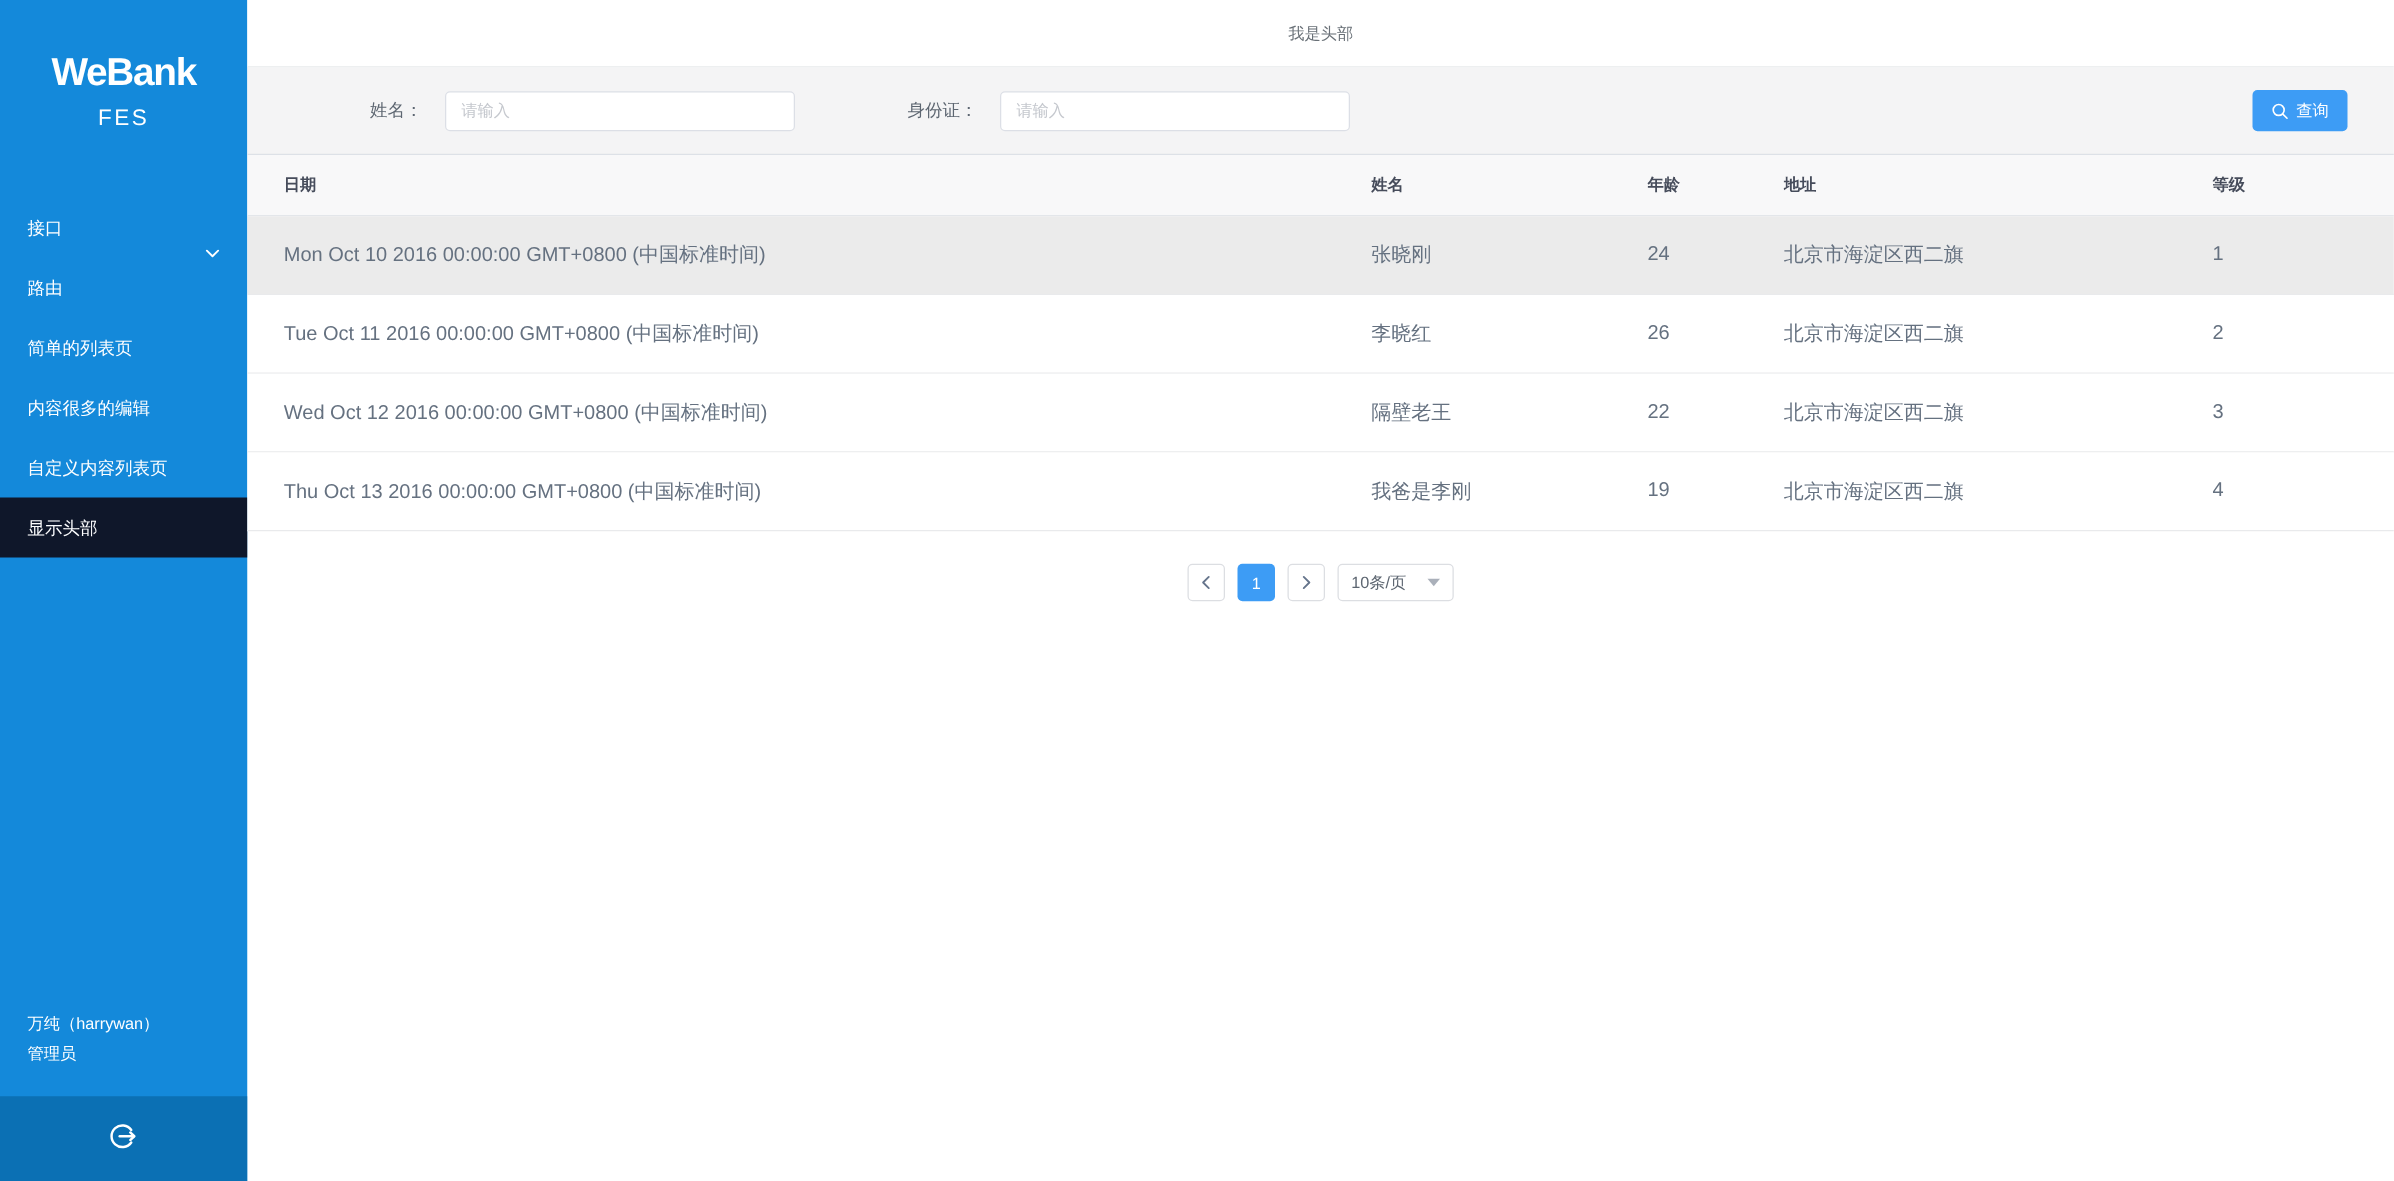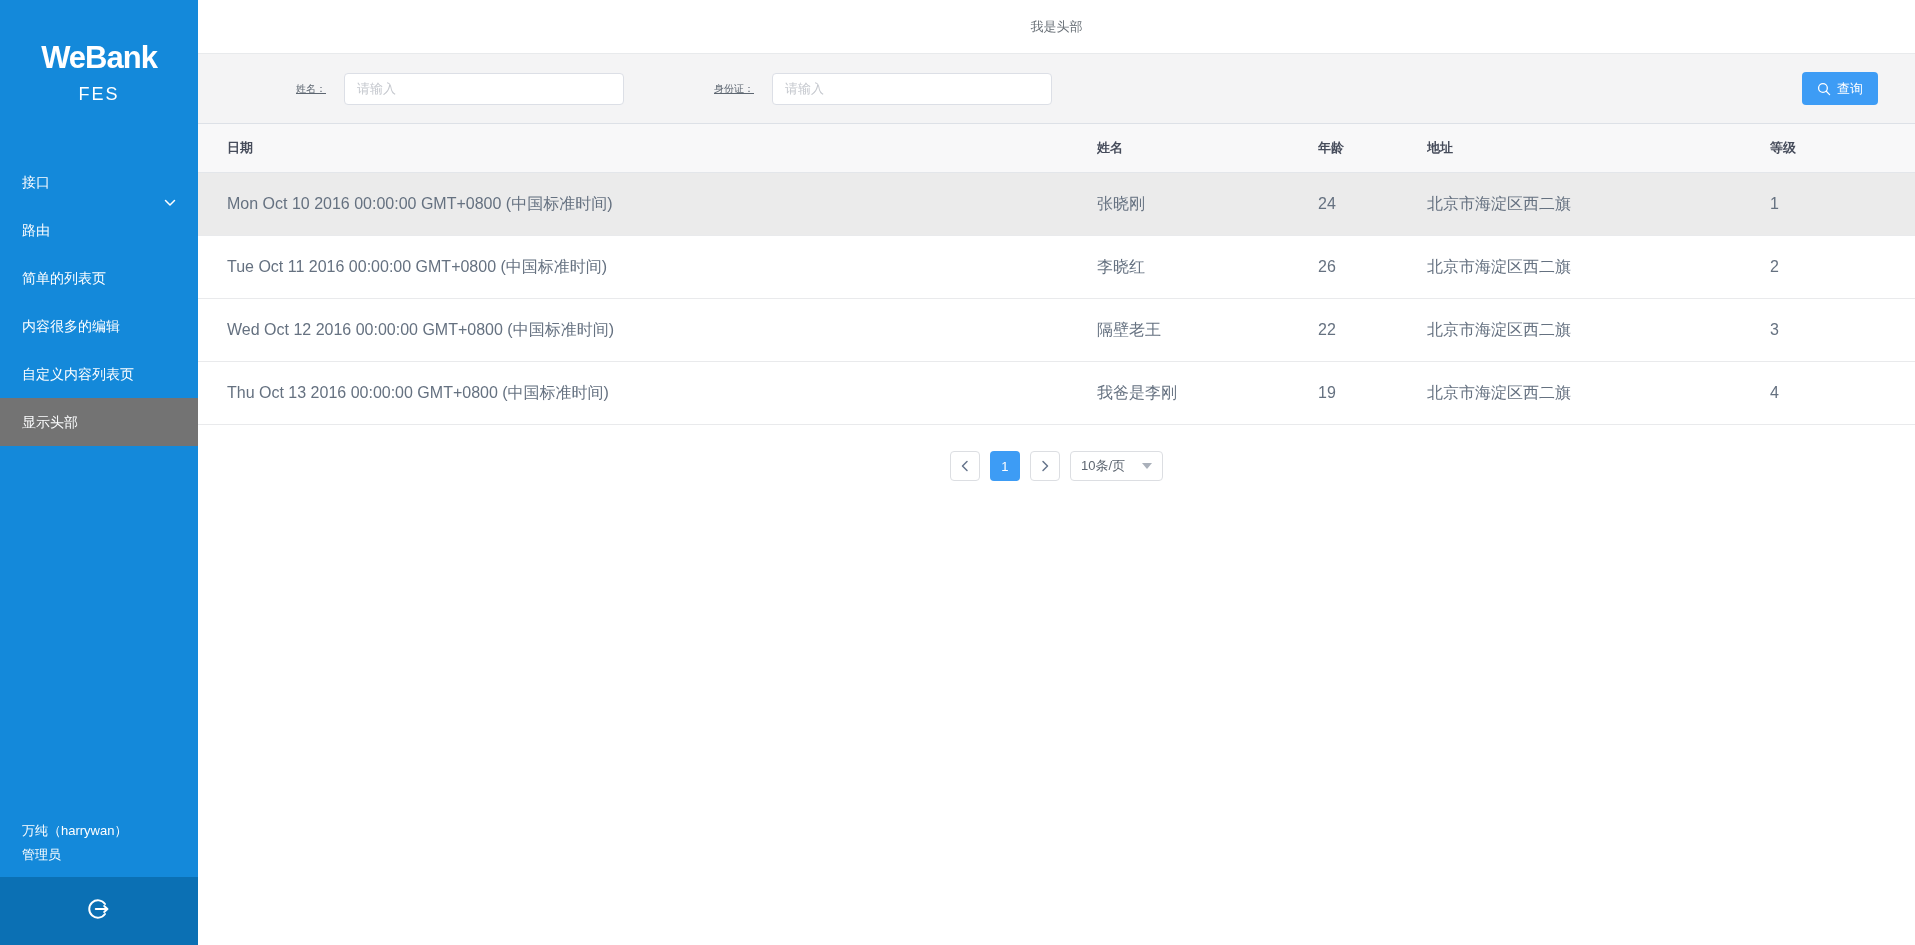--- a/index.html
+++ b/index.html
@@ -9,38 +9,38 @@
   
   .sidebar { position:absolute; left:0; top:0; width:198px; height:945px;
     background:#1489da; color:#fff; }
   .logo { padding-top:40px; text-align:center; }
   .logo-main { font-size:31px; font-weight:bold; 
     letter-spacing:-1px; color:#fff; }
   .logo-sub { margin-top:8px; font-size:18px; letter-spacing:2px; color:#ffffff; }
   .menu { margin-top:53px; }
   .menu-item { position:relative; height:48px; line-height:48px;
     padding-left:22px; font-size:14px; color:#fdfeff; cursor:pointer; }
-  .menu-item.selected { background:#737373; }
+  .menu-item.selected { background:#0f172a; }
   .menu-chevron { position:absolute; right:22px; top:20px; }
-  .user-info { position:absolute; left:0; bottom:68px; width:198px;
+  .user-info { position:absolute; left:0; bottom:80px; width:198px;
     padding:0 0 10px 22px; font-size:13px; }
   .user-name { line-height:24px; }
   .user-role { line-height:24px; }
   .sidebar-footer { position:absolute; left:0; bottom:0; width:198px; height:68px;
     background:#0b70b4; display:flex; align-items:center; justify-content:center;
     cursor:pointer; }
 
   
   .main { position:absolute; left:198px; top:0; width:1717px; height:945px; background:#fff; }
   .page-header { height:54px; line-height:54px; text-align:center; font-size:13px;
     color:#697077; background:#fff; border-bottom:1px solid #e8eaec; }
 
   .search-bar { height:70px; background:#f4f4f5; display:flex; align-items:center;
     padding:0 37px 0 98px; border-bottom:1px solid #dde1e7; }
-  .search-label { font-size:10px; color:#5d6671; margin-right:18px; white-space:nowrap;text-decoration:underline; }
+  .search-label { font-size:14px; color:#5d6671; margin-right:18px; white-space:nowrap; }
   .search-input { width:280px; height:32px; border:1px solid #dcdfe6; border-radius:4px;
     background:#fff; padding:0 12px; font-size:13px; color:#515a6e; outline:none;
     font-family:inherit; }
   .search-input::placeholder { color:#c5c8ce; }
   .gap-between { width:90px; }
   .spacer { flex:1; }
   .search-button { height:33px; padding:0 15px; background:#3d9cf5; color:#fff;
     border:none; border-radius:4px; font-size:13px; display:flex; align-items:center;
     gap:6px; cursor:pointer; font-family:inherit; }
 

